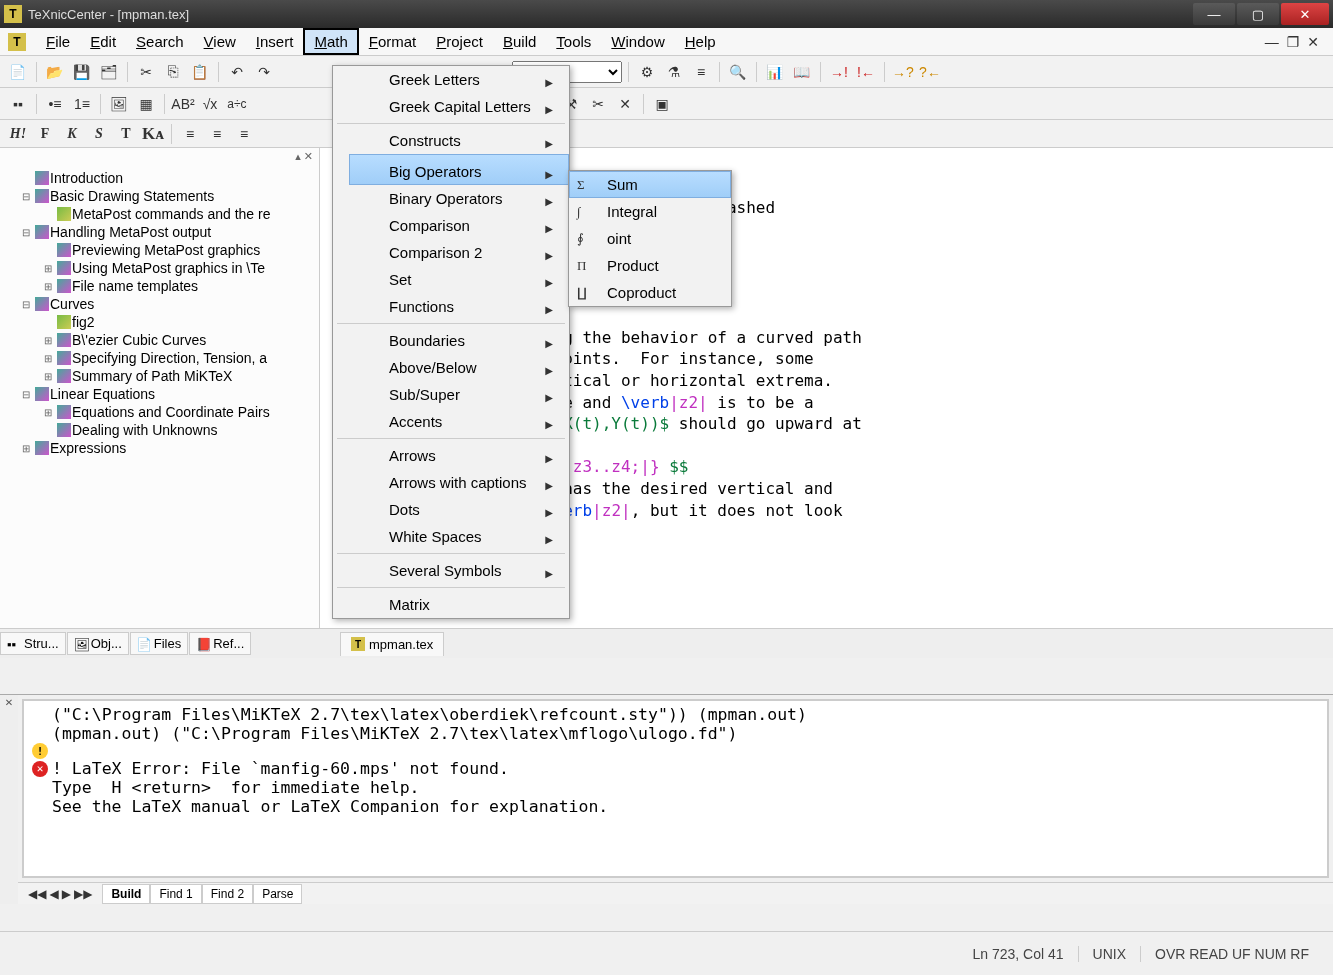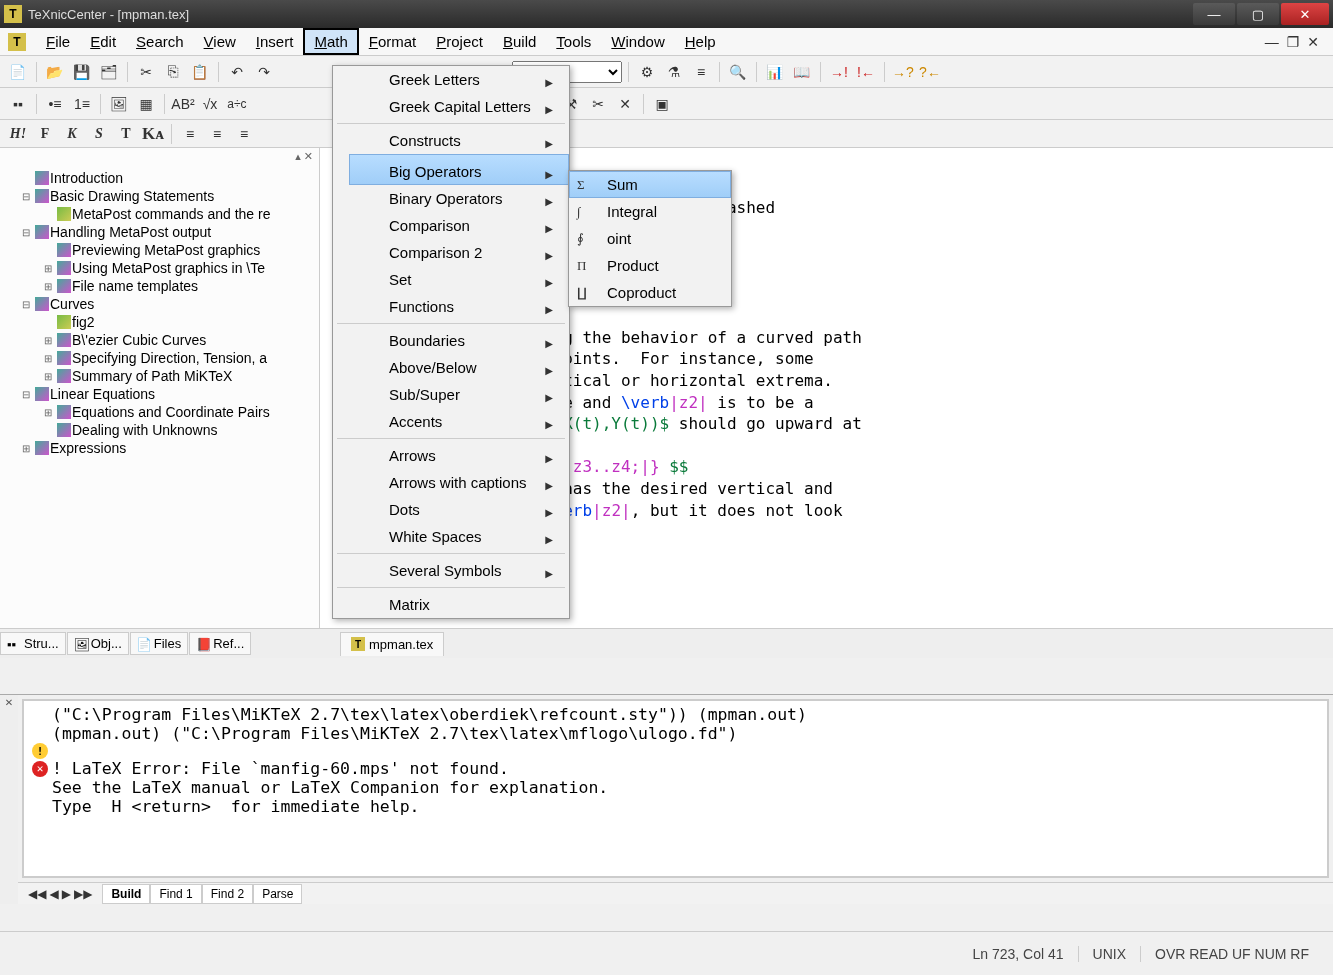--- a/index.html
+++ b/index.html
@@ -308,22 +308,22 @@
 </div>
 
 <div class="output-wrap">
   <div class="output-close">✕</div>
   <div style="flex:1;display:flex;flex-direction:column">
     <div class="output" id="output">
         <div class="line"><span style="width:16px;display:inline-block"></span><span>("C:\Program Files\MiKTeX 2.7\tex\latex\oberdiek\refcount.sty")) (mpman.out)</span></div>
         <div class="line"><span style="width:16px;display:inline-block"></span><span>(mpman.out) ("C:\Program Files\MiKTeX 2.7\tex\latex\mflogo\ulogo.fd")</span></div>
         <div class="line"><span class="oicon warn">!</span></div>
         <div class="line"><span class="oicon err">✕</span><span>! LaTeX Error: File `manfig-60.mps' not found.</span></div>
+        <div class="line"><span style="width:16px;display:inline-block"></span><span>Type  H &lt;return&gt;  for immediate help.</span></div>
         <div class="line"><span style="width:16px;display:inline-block"></span><span>See the LaTeX manual or LaTeX Companion for explanation.</span></div>
-        <div class="line"><span style="width:16px;display:inline-block"></span><span>Type  H &lt;return&gt;  for immediate help.</span></div>
       </div>
     <div class="output-tabs">
       <div class="nav">
         <span>◀◀</span>
         <span>◀</span>
         <span>▶</span>
         <span>▶▶</span>
       </div>
       <div id="output-tab-list" style="display:flex">
           <div class="otab active">Build</div>

